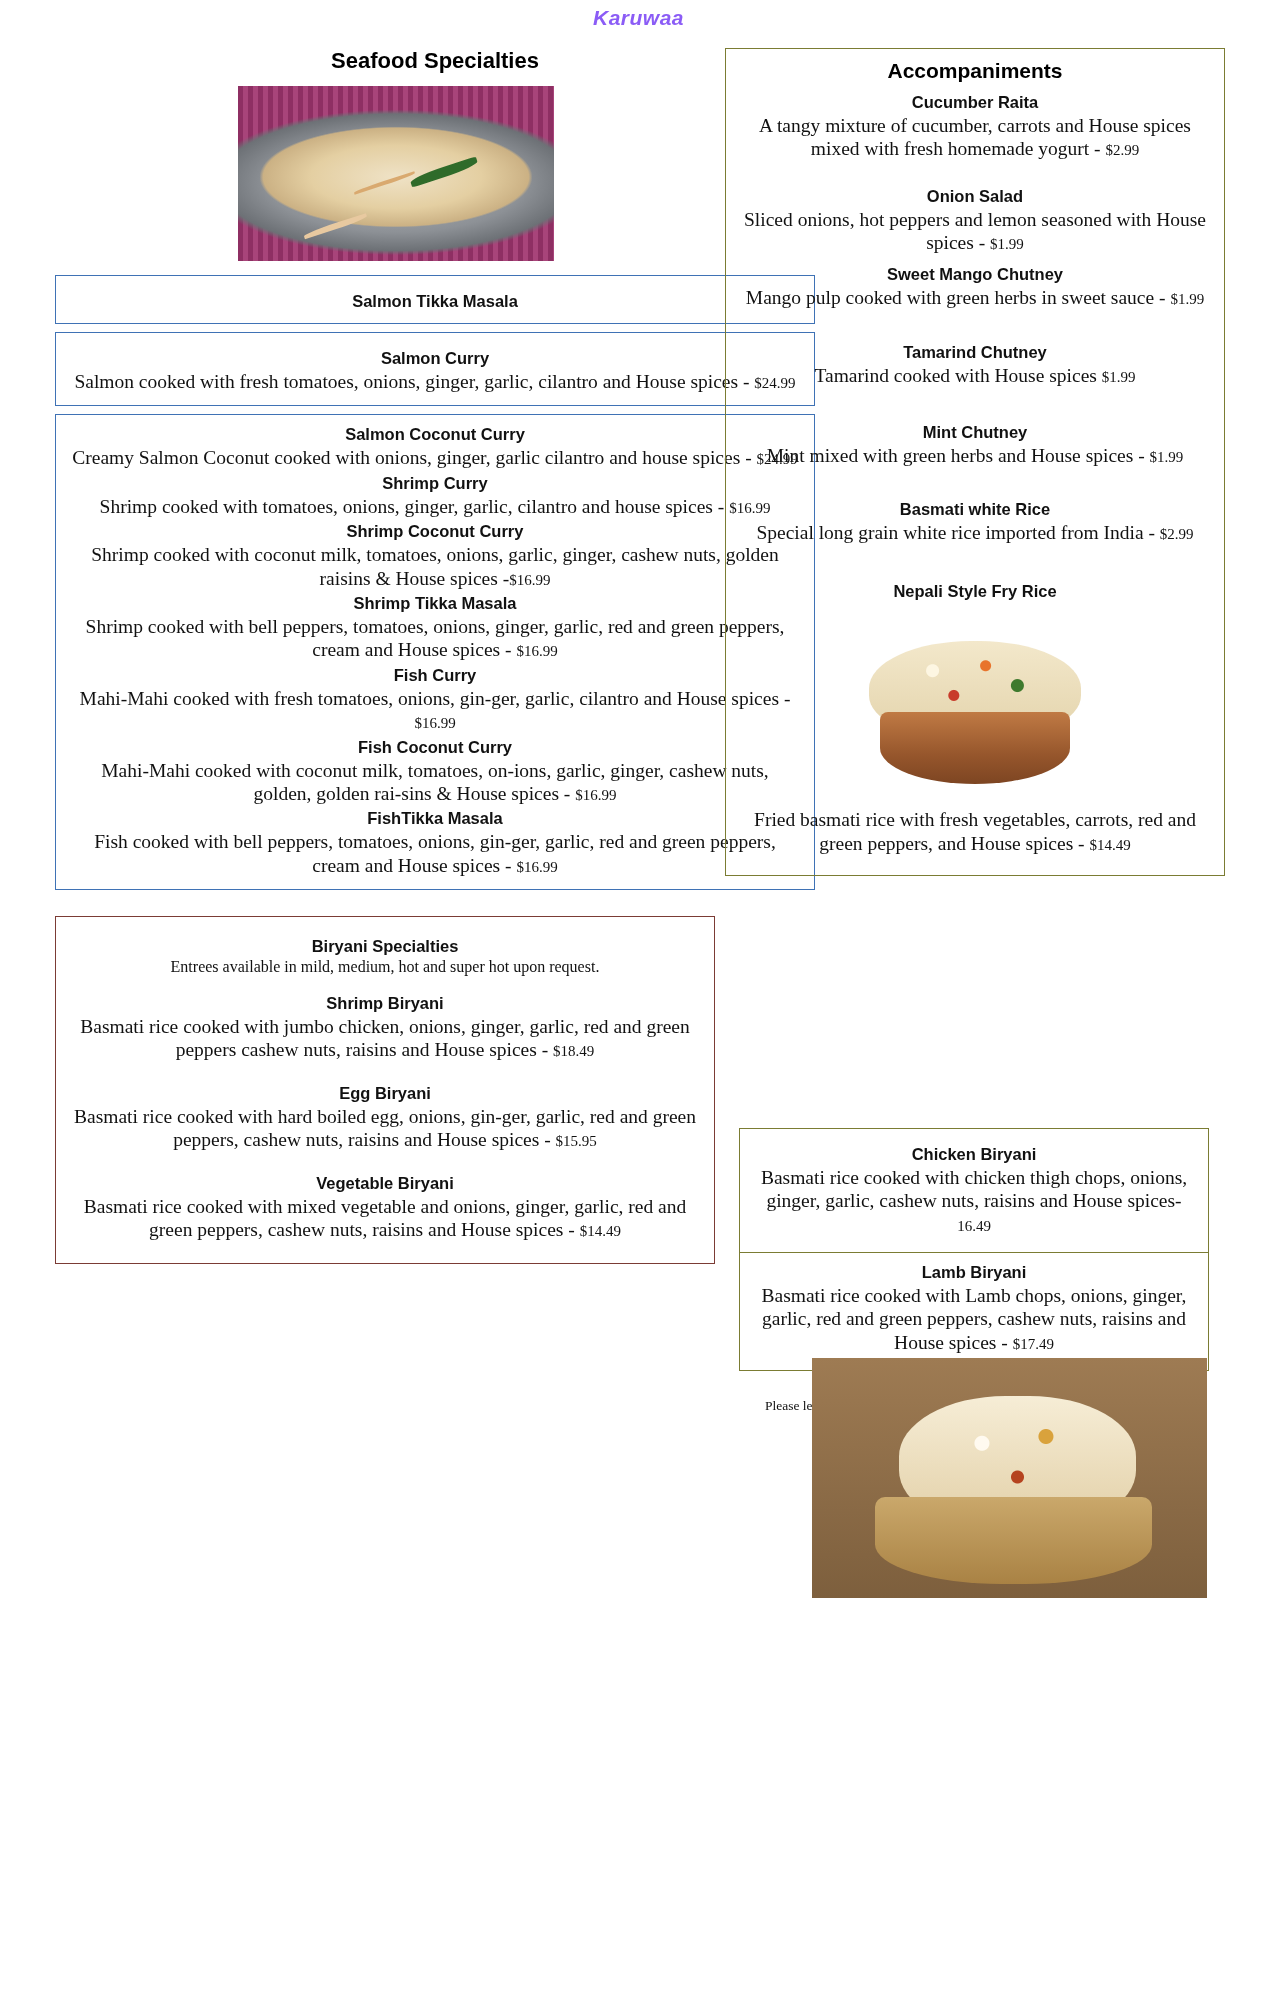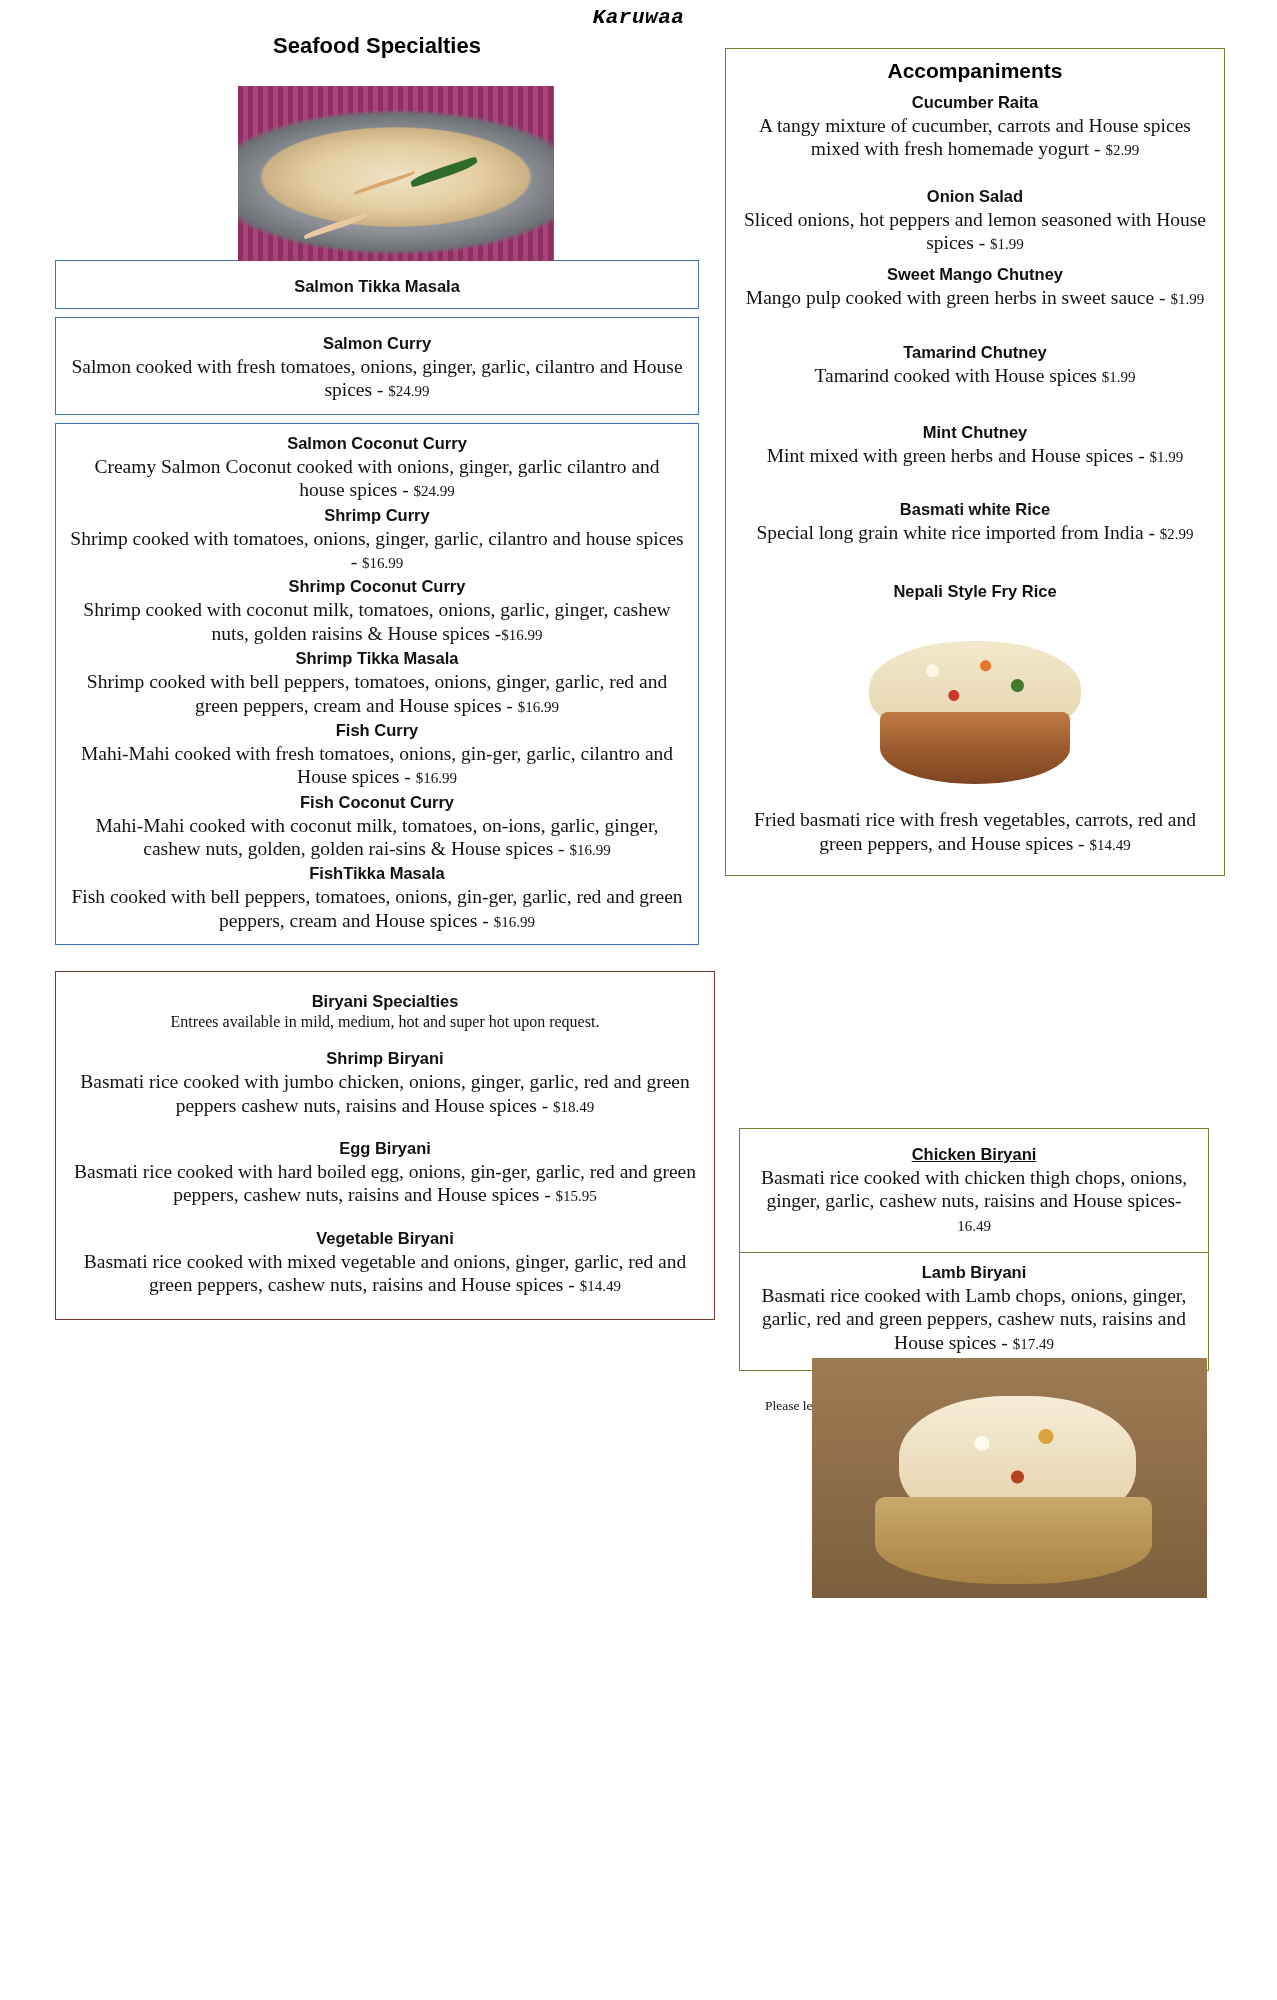--- a/index.html
+++ b/index.html
@@ -23,34 +23,34 @@
     padding: 0;
   }
 
   
   .brand {
     position: absolute;
     top: 6px;
     left: 0;
     width: 1277px;
     text-align: center;
-    font-family: Liberation Mono, monospace;
+    font-family: Liberation Sans, sans-serif;
     font-style: italic;
     font-weight: bold;
     font-size: 21px;
-    color: #000000;
+    color: #8b5cf6;
     letter-spacing: 0.5px;
   }
 
   
   .col-left {
     position: absolute;
     left: 55px;
-    top: 33px;
-    width: 644px;
+    top: 48px;
+    width: 760px;
   }
   .col-right {
     position: absolute;
     left: 725px;
     top: 48px;
     width: 500px;
   }
 
   .section-title {
     font-family: "Liberation Sans", sans-serif;
@@ -287,21 +287,21 @@
       <div class="img-rice">
         <div class="photo-rice"></div>
       </div>
       <div class="item-desc" style="margin-top:11px;"><span>Fried basmati rice with fresh vegetables, carrots, red and green peppers, and House  spices - </span><span class="price">$14.49</span></div>
       <div style="height:8px;"></div>
     </div>
 
     <div style="height:252px;"></div>
 
     <div class="box box-olive" style="width:470px; margin-left:14px;">
-      <div class="item-name" style="text-decoration:underline;">Chicken Biryani</div>
+      <div class="item-name" style="">Chicken Biryani</div>
       <div class="item-desc"><span>Basmati rice cooked with chicken thigh chops, onions, ginger, garlic, cashew nuts, raisins and House spices-</span><span class="price">16.49</span></div>
       <div style="height:4px;"></div>
     </div>
 
     <div class="box box-olive" style="width:470px; margin-left:14px; border-top:none;">
       <div class="item-name" style="margin-top:4px;">Lamb Biryani</div>
       <div class="item-desc"><span>Basmati rice cooked with Lamb chops, onions, ginger, garlic, red and green peppers, cashew nuts, raisins and House spices - </span><span class="price">$17.49</span></div>
       <div style="height:4px;"></div>
     </div>
 

